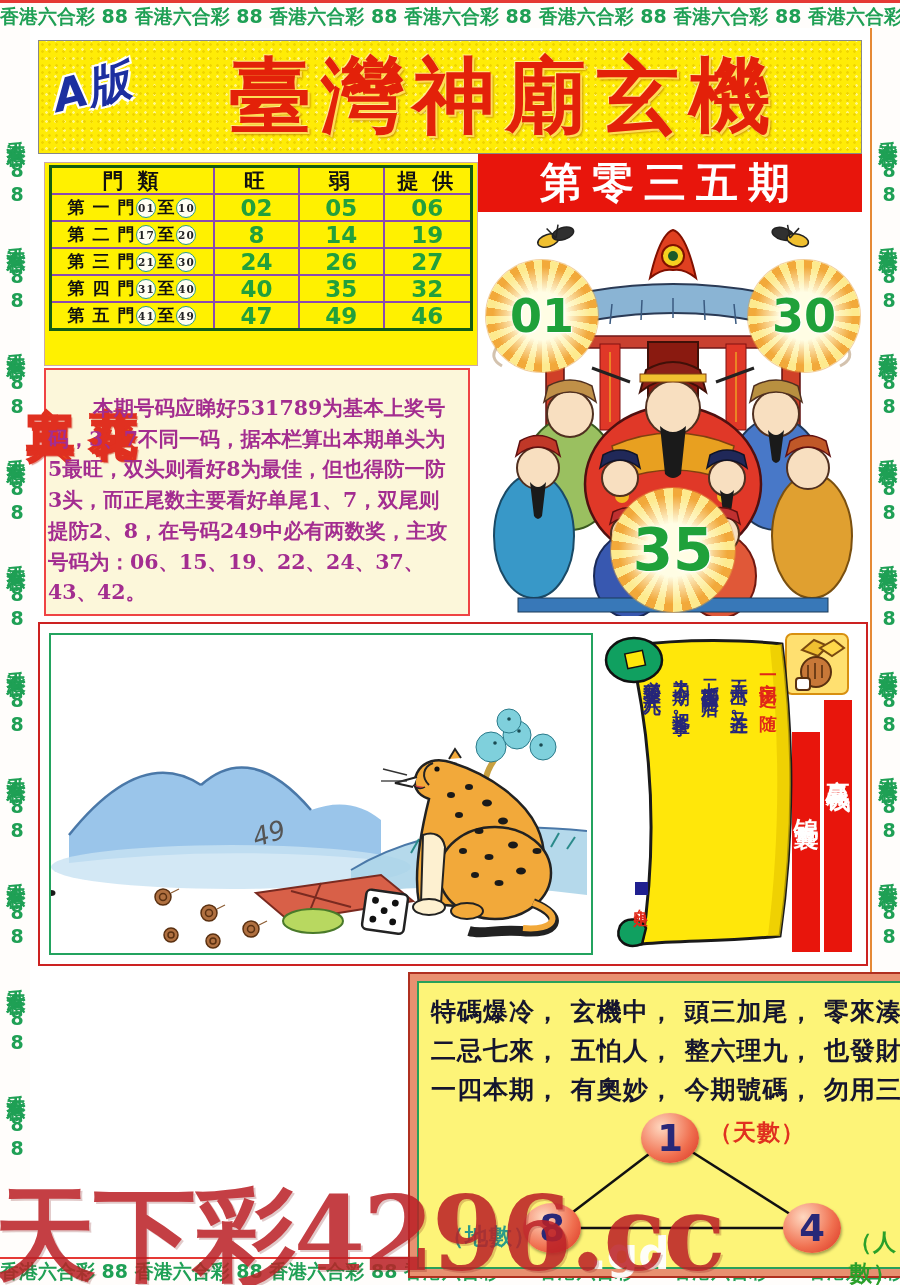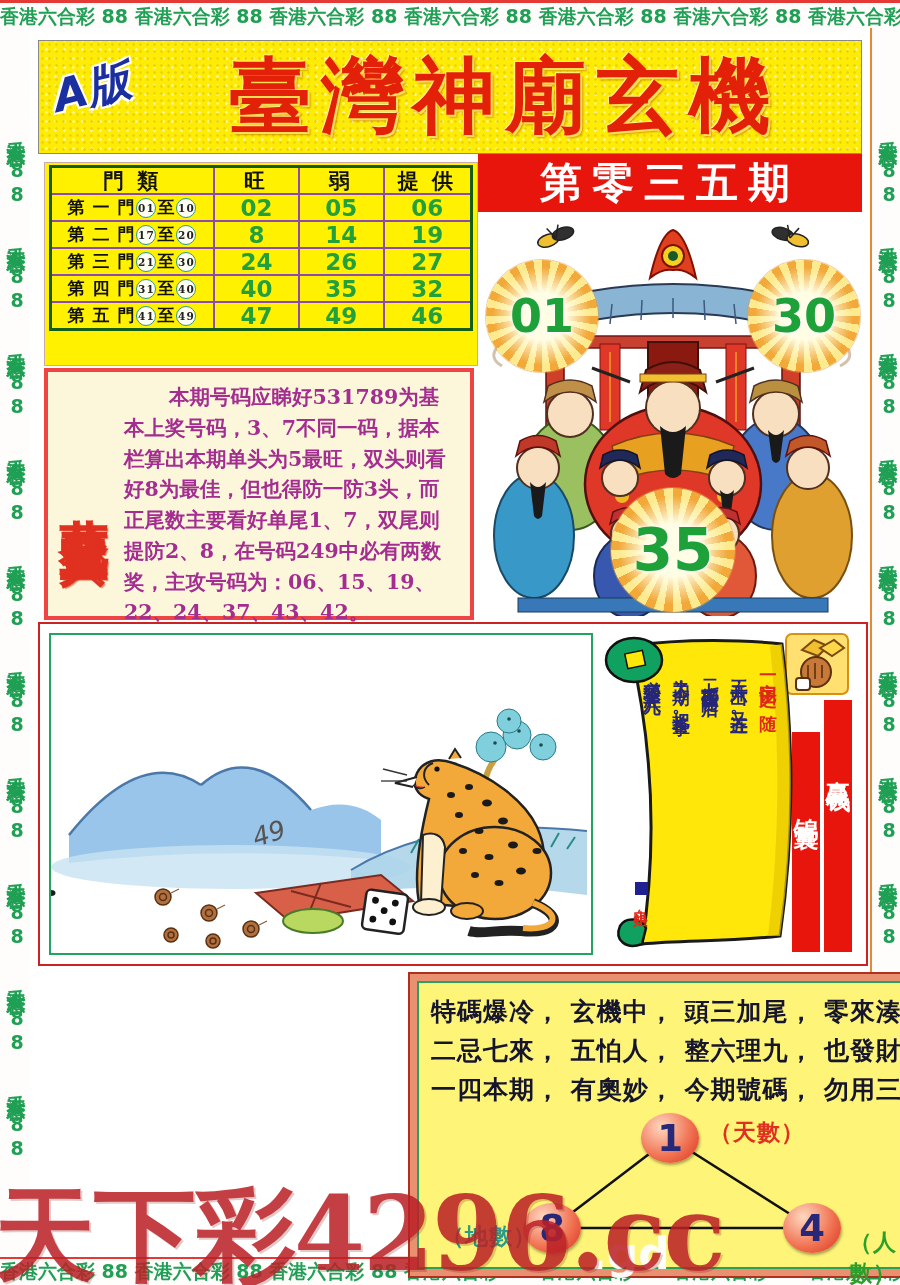--- a/index.html
+++ b/index.html
@@ -31,21 +31,21 @@
     text-shadow:2px 2px 0 #ffdd55,-1px -1px 0 #ffee88,3px 3px 2px rgba(120,20,0,.35);}
 
   
   .table-box{position:absolute;left:14px;top:134px;width:424px;height:198px;background:#fff100;
     border:1px solid #caa;padding:2px 4px;}
   .table-title{color:#e8210a;font-size:29px;font-weight:bold;text-align:center;letter-spacing:3px;margin:1px 0 2px 0;font-family:"DejaVu Serif",serif;}
   .tbl{display:grid;grid-template-columns:39% 20.3% 20.3% 20.4%;border:3px solid #135c13;background:#fff100;}
   .tbl .cell{border-right:2px solid #8a4ab0;border-bottom:2px solid #8a4ab0;display:flex;align-items:center;justify-content:center;height:25px;}
   .tbl .cell:nth-child(4n){border-right:none;}
   .tbl .cell.lastrow{border-bottom:none;}
-  .tbl .hdr{font-weight:bold;color:#111;font-size:21px;letter-spacing:4px;font-family:Liberation Serif, serif;}
+  .tbl .hdr{font-weight:bold;color:#111;font-size:21px;letter-spacing:4px;font-family:Liberation Sans, sans-serif;}
   .tbl .gate{font-weight:bold;color:#111;font-size:17px;letter-spacing:1px;font-family:"DejaVu Serif",serif;}
   .tbl .num{color:#22a03c;font-size:23px;font-weight:bold;}
   .circ{display:inline-flex;width:18px;height:18px;border:1.5px solid #2a9a8a;border-radius:50%;
     font-size:10.5px;font-weight:bold;color:#222;align-items:center;justify-content:center;margin:0 1px;background:#fffef2;}
 
   
   .issue-banner{position:absolute;left:448px;top:126px;width:384px;height:58px;background:#e8150c;
     display:flex;align-items:center;justify-content:center;}
   .issue-banner span{color:#fff;font-size:42px;font-weight:bold;letter-spacing:10px;font-family:"DejaVu Serif",serif;}
 
@@ -58,21 +58,21 @@
     display:flex;align-items:center;justify-content:center;box-shadow:0 0 0 1px rgba(230,160,60,.5);}
   .sunburst span{color:#1fa13a;font-weight:bold;text-shadow:0 0 4px #fff,1px 1px 0 #fff;}
   .sb-01{left:4px;top:44px;width:112px;height:112px;}
   .sb-30{right:4px;top:44px;width:112px;height:112px;}
   .sb-01 span,.sb-30 span{font-size:46px;}
   .sb-35{left:50%;top:272px;margin-left:-62px;width:124px;height:124px;}
   .sb-35 span{font-size:58px;}
 
   
   .kuihua-box{position:absolute;left:14px;top:340px;width:422px;height:244px;background:#fcf7da;
-    border:4px solid #ef4444;display:flex;}
+    border:2px solid #ef4444;display:flex;flex-direction:column;}
   .kh-title{width:74px;display:flex;align-items:center;justify-content:center;
     writing-mode:vertical-rl;text-orientation:upright;
     font-size:47px;font-weight:bold;font-family:"DejaVu Serif",serif;color:#ffd500;
     -webkit-text-stroke:2px #e03020;text-shadow:2px 2px 1px rgba(200,40,20,.5);letter-spacing:6px;}
   .kh-body{flex:1;padding:10px 12px 6px 2px;color:#a32d90;font-size:20.5px;line-height:1.5;
     font-family:"DejaVu Serif",serif;font-weight:bold;text-indent:2.2em;}
 
   
   .middle-band{position:absolute;left:8px;top:594px;width:826px;height:340px;border:2px solid #cc2222;background:#fff;}
   .leopard-box{position:absolute;left:9px;top:9px;width:540px;height:318px;border:2px solid #23a35f;background:#fff;}

